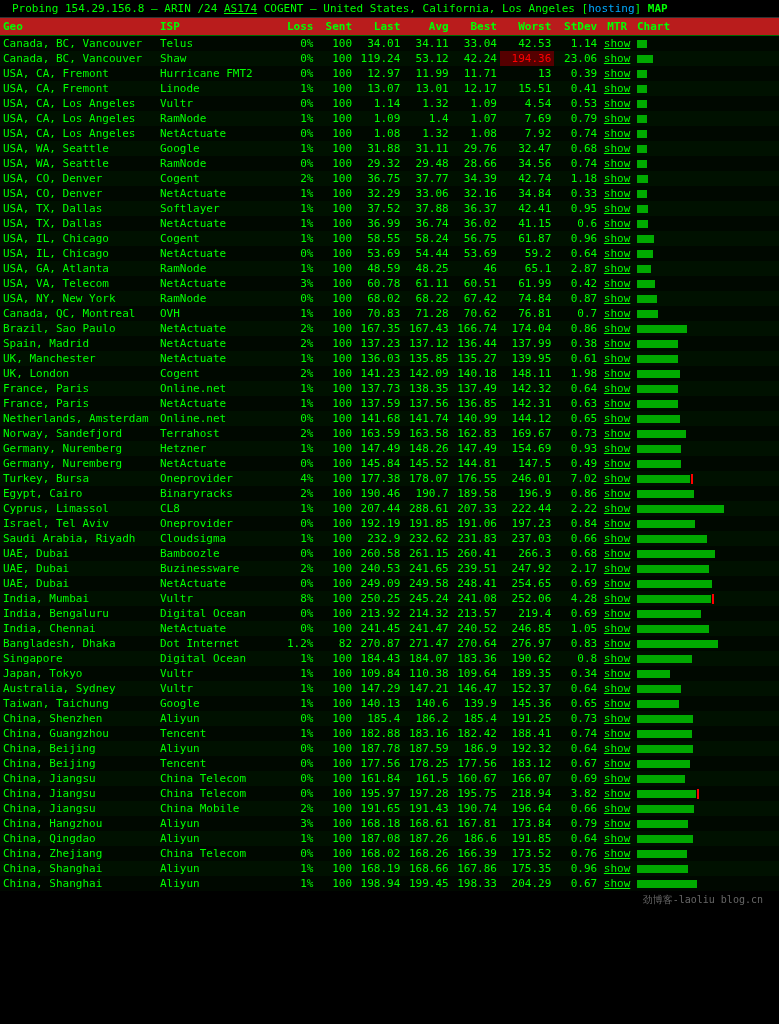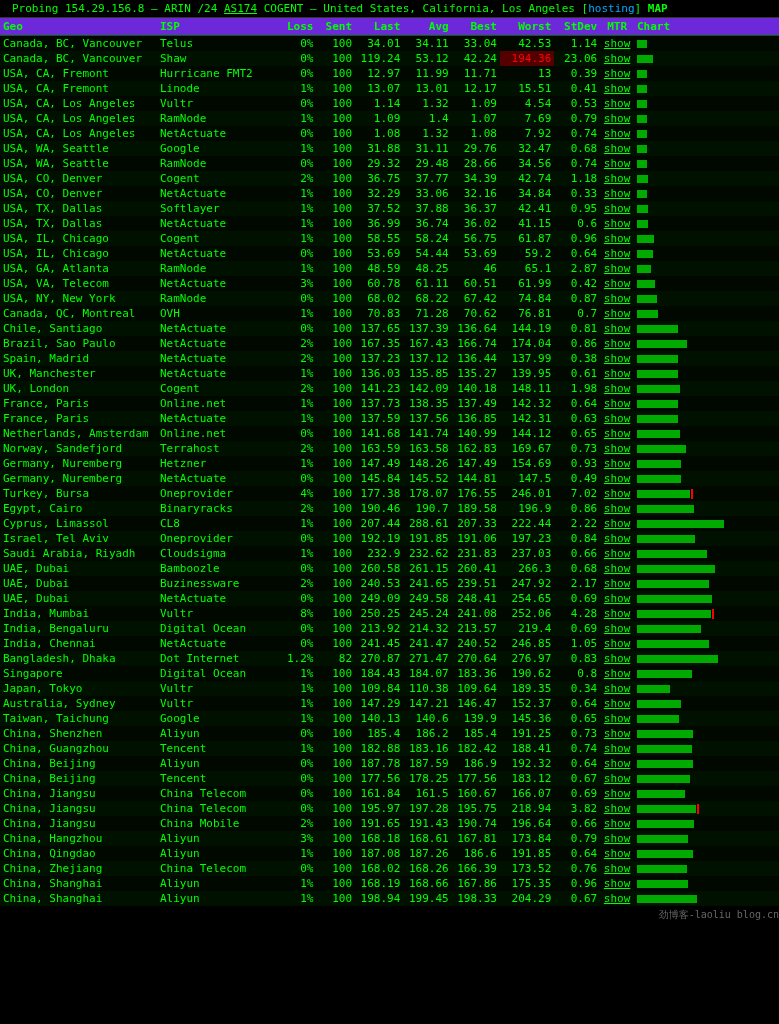--- a/index.html
+++ b/index.html
@@ -19,21 +19,21 @@
     }
     .header a { color: #00ff00; text-decoration: underline; }
     .header .hosting { color: #00aaff; }
     .header .map { color: #00ff00; font-weight: bold; }
     table {
       width: 100%;
       border-collapse: collapse;
       table-layout: fixed;
     }
     th {
-      background: #6d28d9;
+      background: #b91c1c;
       color: #00ff00;
       padding: 2px 3px;
       text-align: left;
       font-weight: bold;
       border-bottom: 1px solid #006600;
       white-space: nowrap;
     }
     td {
       padding: 1px 3px;
       white-space: nowrap;
@@ -65,21 +65,21 @@
       height: 8px;
       background: #00aa00;
       display: inline-block;
     }
     .chart-spike {
       width: 2px;
       background: #ff0000;
       display: inline-block;
     }
     .footer {
-      padding: 2px 0;
+      padding: 2px 16px;
       font-size: 10px;
       color: #888;
       text-align: right;
     }
     .watermark {
       color: #666;
       font-size: 10px;
     }
   </style>
 </head>
@@ -423,37 +423,20 @@
     <td class="col-worst">76.81</td>
     <td class="col-stdev">0.7</td>
     <td class="col-mtr"><span class="show-link">show</span></td>
     <td class="col-chart">
           <div class="chart-cell">
             <div class="chart-bar" style="width:21.384px"></div>
           </div>
         </td>
   </tr>
       <tr>
-    <td class="col-geo">Chile, Santiago</td>
-    <td class="col-isp">NetActuate</td>
-    <td class="col-loss">0%</td>
-    <td class="col-sent">100</td>
-    <td class="col-last">137.65</td>
-    <td class="col-avg">137.39</td>
-    <td class="col-best">136.64</td>
-    <td class="col-worst">144.19</td>
-    <td class="col-stdev">0.81</td>
-    <td class="col-mtr"><span class="show-link">show</span></td>
-    <td class="col-chart">
-          <div class="chart-cell">
-            <div class="chart-bar" style="width:41.217px"></div>
-          </div>
-        </td>
-  </tr>
-      <tr>
     <td class="col-geo">Brazil, Sao Paulo</td>
     <td class="col-isp">NetActuate</td>
     <td class="col-loss">2%</td>
     <td class="col-sent">100</td>
     <td class="col-last">167.35</td>
     <td class="col-avg">167.43</td>
     <td class="col-best">166.74</td>
     <td class="col-worst">174.04</td>
     <td class="col-stdev">0.86</td>
     <td class="col-mtr"><span class="show-link">show</span></td>

